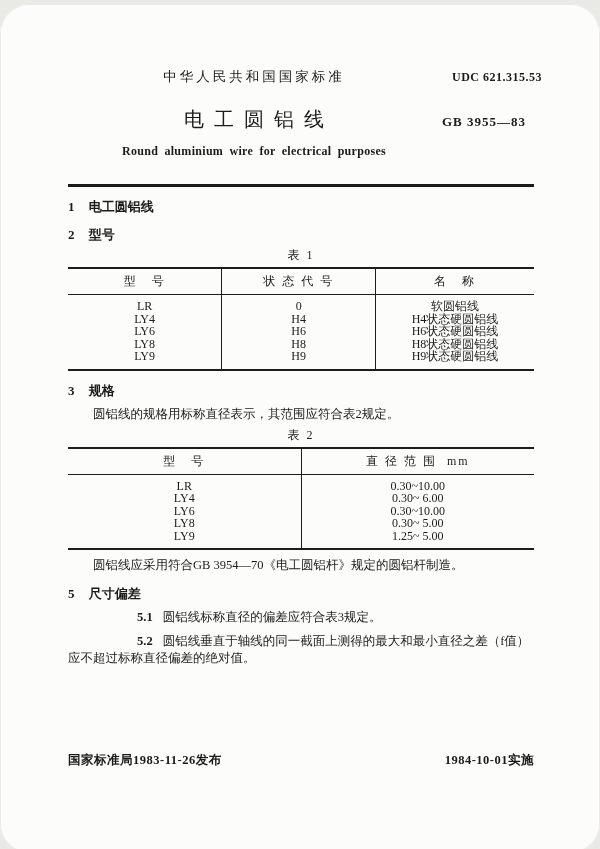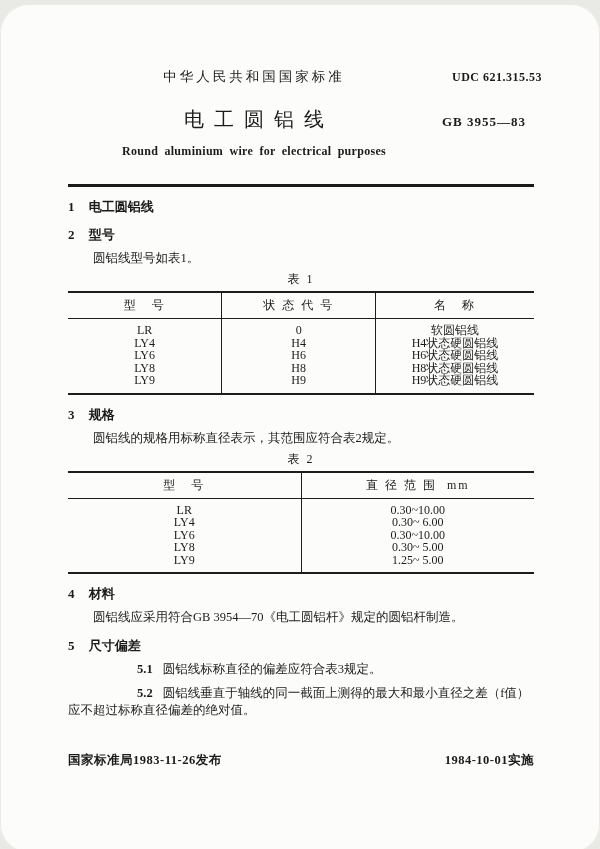--- a/index.html
+++ b/index.html
@@ -69,21 +69,20 @@
   <hr class="rule">
 
 
   <div class="heading">
     <span class="hnum">1</span><span>电工圆铝线</span>
   </div>
 
   <div class="heading">
     <span class="hnum">2</span><span>型号</span>
   </div>
-  <p class="para">圆铝线型号如表1。</p>
 
   <div class="tcaption">表 1</div>
   <table class="gbtable t1">
     <colgroup>
         <col class="c1">
         <col class="c2">
         <col class="c3">
       </colgroup>
     <thead>
       <tr>
@@ -155,23 +154,20 @@
         <td>LY8</td>
         <td>0.30~ 5.00</td>
       </tr>
       <tr>
         <td>LY9</td>
         <td>1.25~ 5.00</td>
       </tr>
     </tbody>
   </table>
 
-  <div class="heading">
-    <span class="hnum">4</span><span>材料</span>
-  </div>
   <p class="para">圆铝线应采用符合GB 3954—70《电工圆铝杆》规定的圆铝杆制造。</p>
 
   <div class="heading">
     <span class="hnum">5</span><span>尺寸偏差</span>
   </div>
   <p class="para">
     <span class="cnum">5.1</span><span>圆铝线标称直径的偏差应符合表3规定。</span>
   </p>
   <p class="para">
     <span class="cnum">5.2</span><span>圆铝线垂直于轴线的同一截面上测得的最大和最小直径之差（f值）应不超过标称直径偏差的绝对值。</span>

